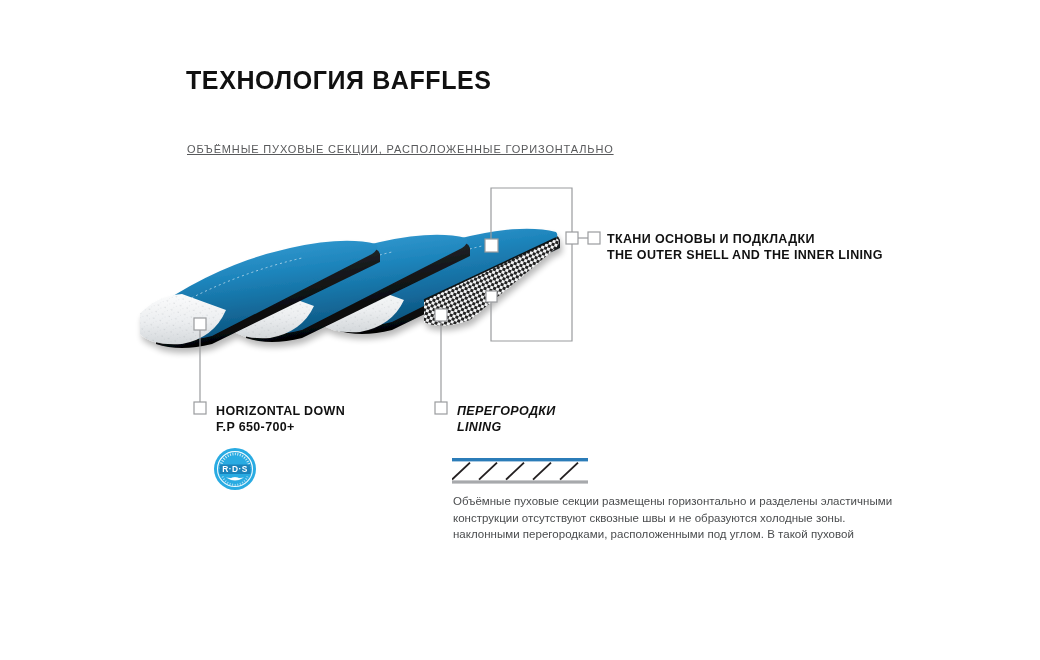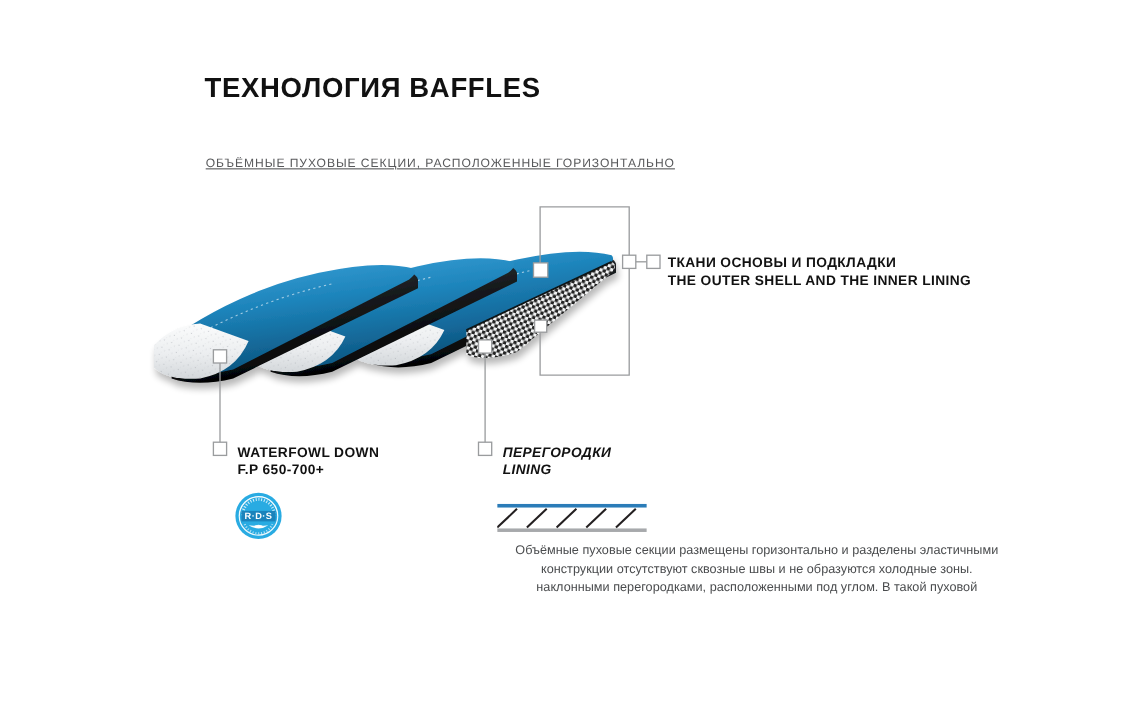--- a/index.html
+++ b/index.html
@@ -109,21 +109,21 @@
     position: absolute;
     left: 453px;
     top: 493px;
     width: 470px;
     font-size: 11.5px;
     font-weight: 400;
     line-height: 16.5px;
     color: #4a4c4e;
     letter-spacing: 0.02px;
   }
-  #body-paragraph .p-line { display: block; white-space: nowrap; text-align: center; }
+  #body-paragraph .p-line { display: block; white-space: nowrap; }
 </style>
 </head>
 <body>
 
 <div id="canvas">
 
   <div class="title-block">
     <div class="title-ru">ТЕХНОЛОГИЯ BAFFLES</div>
   </div>
 
@@ -246,21 +246,21 @@
       <rect x="435" y="402" width="12" height="12" fill="#ffffff" stroke="#9a9c9e" stroke-width="1.2"></rect>
     </g>
   </svg>
 
   <div class="callout-label" id="label-shell">
     <div class="line-ru">ТКАНИ ОСНОВЫ И ПОДКЛАДКИ</div>
     <div class="line-en">THE OUTER SHELL AND THE INNER LINING</div>
   </div>
 
   <div class="callout-label" id="label-down">
-    <div class="line-ru">WATERFOWL DOWN</div>
+    <div class="line-ru">HORIZONTAL DOWN</div>
     <div class="line-en">F.P 650-700+</div>
   </div>
 
   <div class="callout-label" id="label-baffle">
     <div class="line-ru">ПЕРЕГОРОДКИ</div>
     <div class="line-en">LINING</div>
   </div>
 
   <svg id="rds-badge" viewBox="0 0 44 44" width="44" height="44">
     <circle cx="22" cy="22" r="21" fill="#29abe2"></circle>

